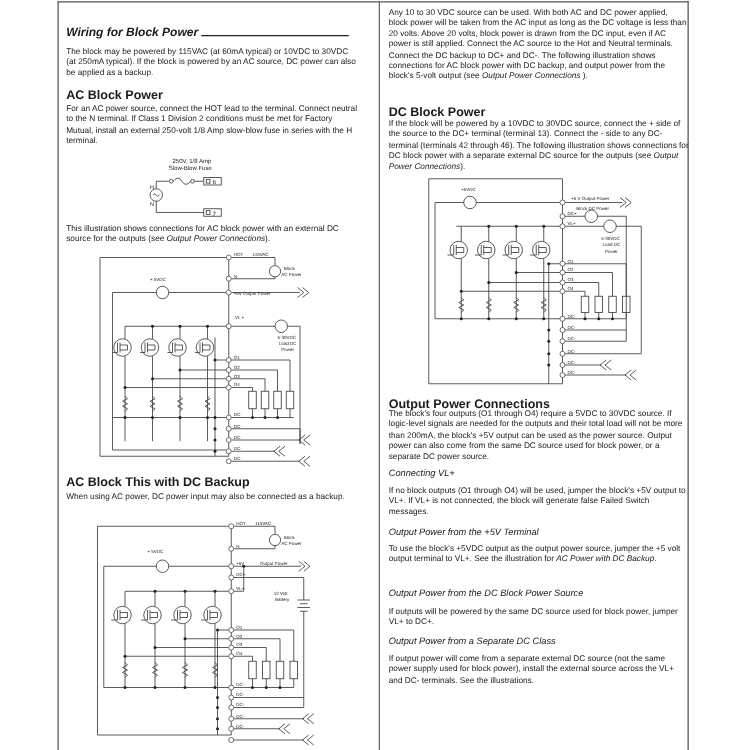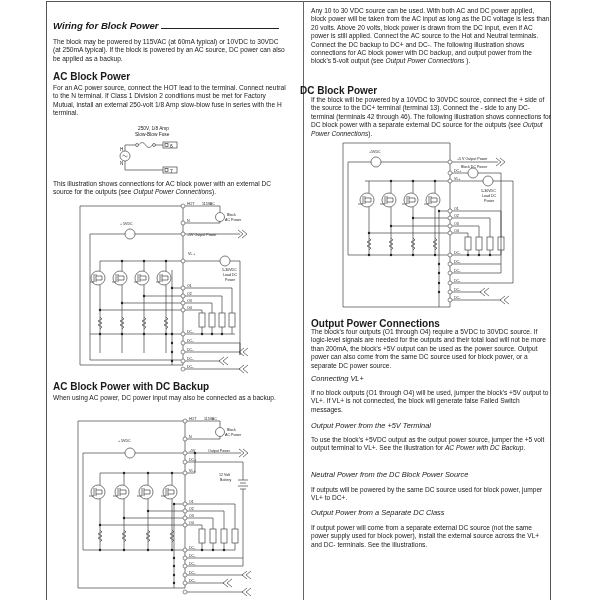--- a/index.html
+++ b/index.html
@@ -185,21 +185,21 @@
       <text x="107" y="102">O3</text>
       <text x="107" y="109">O4</text>
       <text x="107" y="133">DC-</text>
       <text x="107" y="142">DC-</text>
       <text x="107" y="151">DC-</text>
       <text x="107" y="160">DC-</text>
       <text x="107" y="168">DC-</text>
     </g>
   </svg>
 
-  <div class="h2" style="left:53px; top:381px;">AC Block Power with DC Backup</div>
+  <div class="h2" style="left:53px; top:381px;">AC Block This with DC Backup</div>
   <p class="txt col" style="left:53px; top:394px; width:235px;">When using AC power, DC power input may also be connected as a backup.</p>
 
   <svg style="left:78px; top:416px;" width="200" height="180" viewBox="0 0 200 180">
     <g stroke="#444" stroke-width="0.7" fill="none">
       <path d="M0 5 H107 V172 H 0 Z"></path>
       <line x1="109" y1="5" x2="142" y2="5"></line>
       <line x1="142" y1="5" x2="142" y2="11"></line>
       <circle cx="142" cy="16" r="4.5"></circle>
       <line x1="142" y1="20.5" x2="142" y2="23"></line>
       <line x1="109" y1="23" x2="142" y2="23"></line>
@@ -323,21 +323,21 @@
       <text x="111" y="166">DC-</text>
     </g>
   </svg>
 </div>
 
 <div>
   <p class="txt col" style="left:311px; top:7px; width:240px;">
     <span>Any 10 to 30 VDC source can be used.  With both AC and DC power applied, block power will be taken from the AC input as long as the DC voltage is less than 20 volts.  Above 20 volts, block power is drawn from the DC input, even if AC power is still applied. Connect the AC source to the Hot and Neutral terminals. Connect the DC backup to DC+ and DC-. The following illustration shows connections for AC block power with DC backup, and output power from the block's 5-volt output (see </span><i>Output Power Connections</i><span> ).</span>
   </p>
 
-  <div class="h2" style="left:300px; top:85px;">DC Block Power</div>
+  <div class="h2" style="left:311px; top:85px;">DC Block Power</div>
   <p class="txt col" style="left:311px; top:96px; width:240px;">
     <span>If the block will be powered by a 10VDC to 30VDC source, connect the + side of the source to the DC+ terminal (terminal 13). Connect the - side to any DC- terminal (terminals 42 through 46).  The following illustration shows connections for DC block power with a separate external DC source for the outputs (see </span><i>Output Power Connections</i><span>).</span>
   </p>
 
   <svg style="left:343px; top:140px;" width="200" height="172" viewBox="0 0 200 172">
     <g stroke="#444" stroke-width="0.7" fill="none">
       <path d="M0 3 H107 V167 H 0 Z"></path>
       <line x1="5" y1="22" x2="28" y2="22"></line>
       <circle cx="33" cy="22" r="5"></circle>
       <line x1="38" y1="22" x2="105" y2="22"></line>
@@ -456,18 +456,18 @@
   <p class="txt col" style="left:311px; top:328px; width:240px;">The block's four outputs (O1 through O4) require a 5VDC to 30VDC source. If logic-level signals are needed for the outputs and their total load will not be more than 200mA, the block's +5V output can be used as the power source. Output power can also come from the same DC source used for block power, or a separate DC power source.</p>
 
   <div class="h3" style="left:311px; top:374px;font-style:italic;">Connecting VL+</div>
   <p class="txt col" style="left:311px; top:389px; width:240px;">If no block outputs (O1 through O4) will be used, jumper the block's +5V output to VL+. If VL+ is not connected, the block will generate false Failed Switch messages.</p>
 
   <div class="h3" style="left:311px; top:421px;text-align:right;">Output Power from the +5V Terminal</div>
   <p class="txt col" style="left:311px; top:436px; width:240px;">
     <span>To use the block's +5VDC output as the output power source, jumper the +5 volt output terminal to VL+. See the illustration for </span><i>AC Power with DC Backup</i><span>.</span>
   </p>
 
-  <div class="h3" style="left:311px; top:470px;">Neutral Power from the DC Block Power Source</div>
+  <div class="h3" style="left:311px; top:470px;">Output Power from the DC Block Power Source</div>
   <p class="txt col" style="left:311px; top:486px; width:240px;">If outputs will be powered by the same DC source used for block power, jumper VL+ to DC+.</p>
 
   <div class="h3" style="left:311px; top:508px;">Output Power from a Separate DC Class</div>
   <p class="txt col" style="left:311px; top:524px; width:240px;">If output power will come from a separate external DC source (not the same power supply used for block power), install the external source across the VL+ and DC- terminals. See the illustrations.</p>
 </div>
 
 </body></html>

